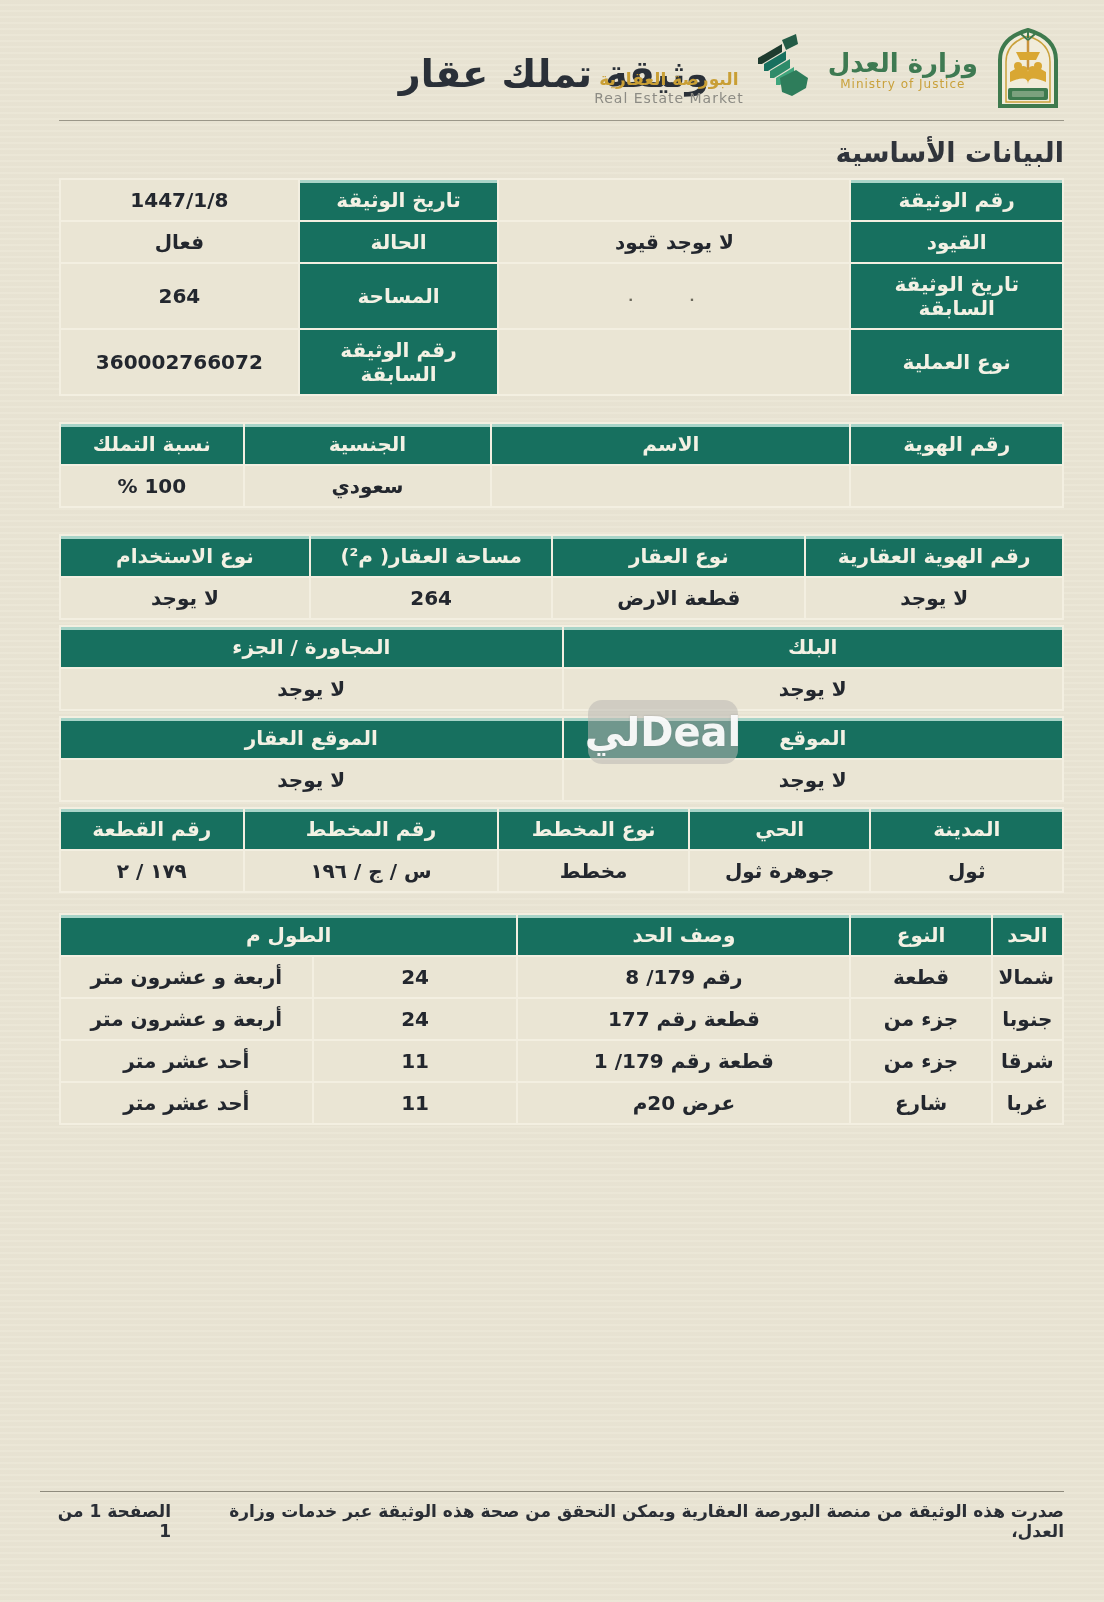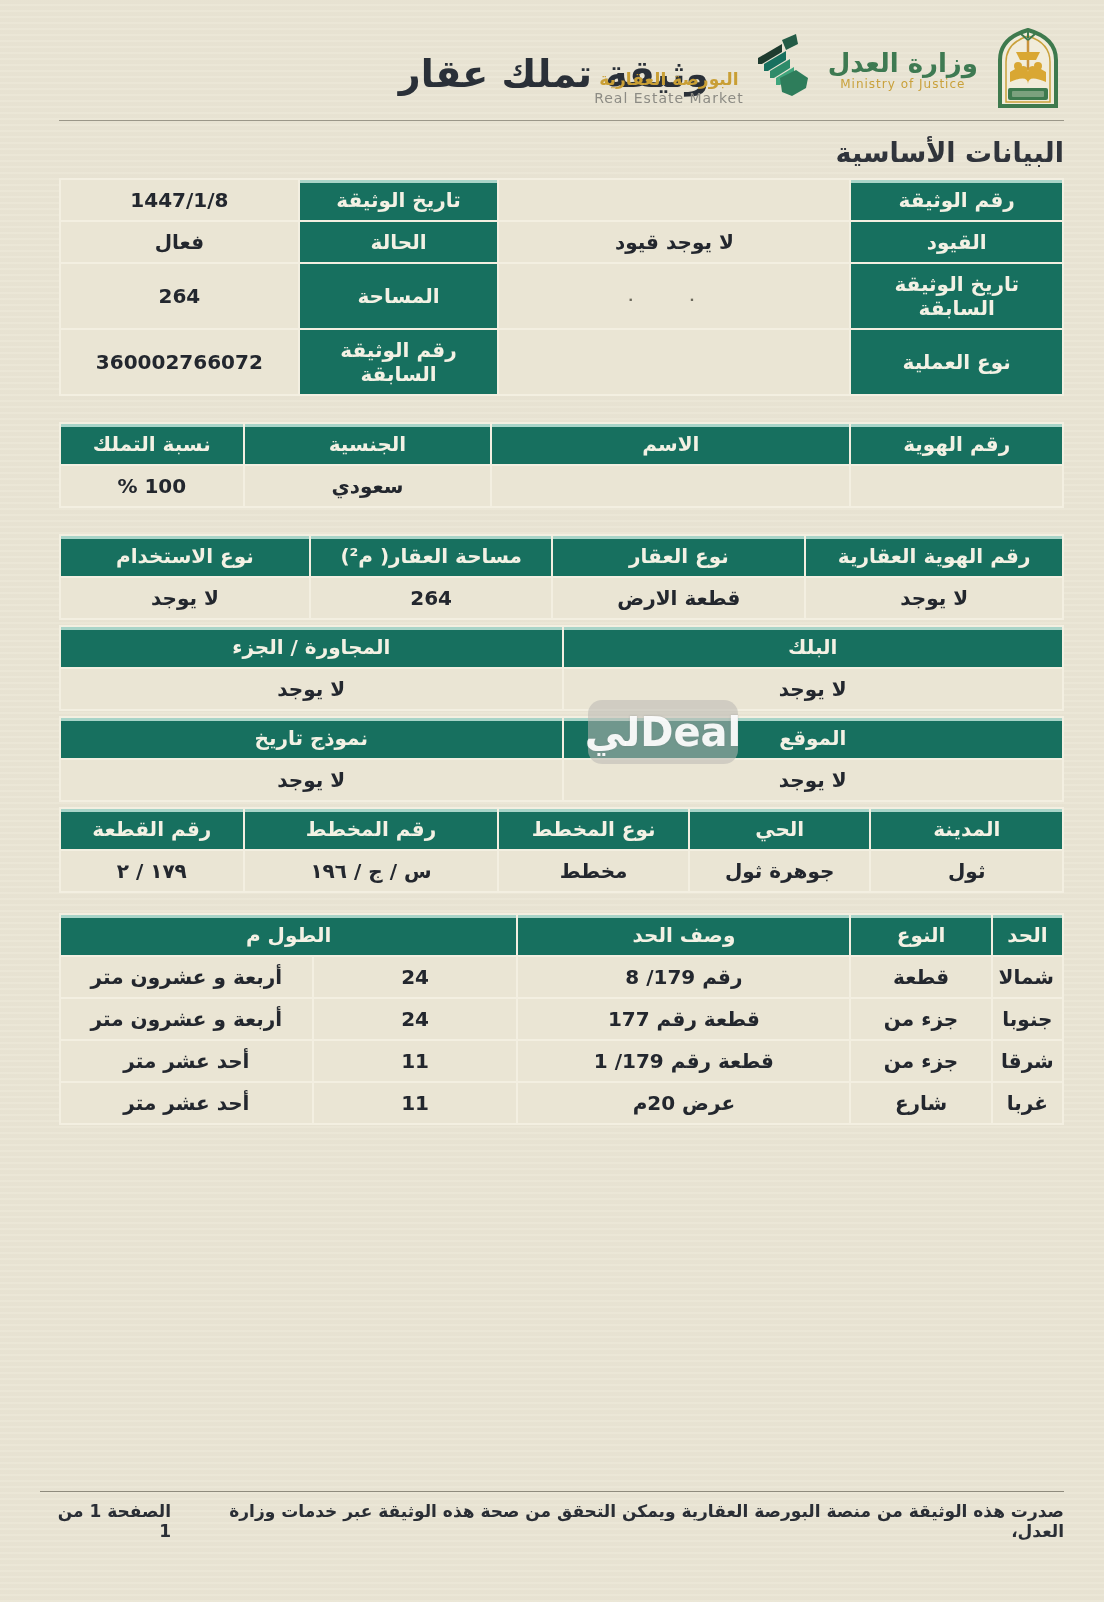--- a/index.html
+++ b/index.html
@@ -243,21 +243,21 @@
 
     <div class="spacer5"></div>
     <table class="tbl">
       <colgroup>
           <col style="width:49.9%">
           <col style="width:50.1%">
         </colgroup>
       <tbody>
           <tr>
         <td class="g ghl">الموقع</td>
-        <td class="g ghl">نموذج تاريخ</td>
+        <td class="g ghl">الموقع العقار</td>
       </tr>
       <tr>
         <td class="val">لا يوجد</td>
         <td class="val">لا يوجد</td>
       </tr>
     </tbody>
       </table>
 
     <div class="spacer5"></div>
     <table class="tbl">

